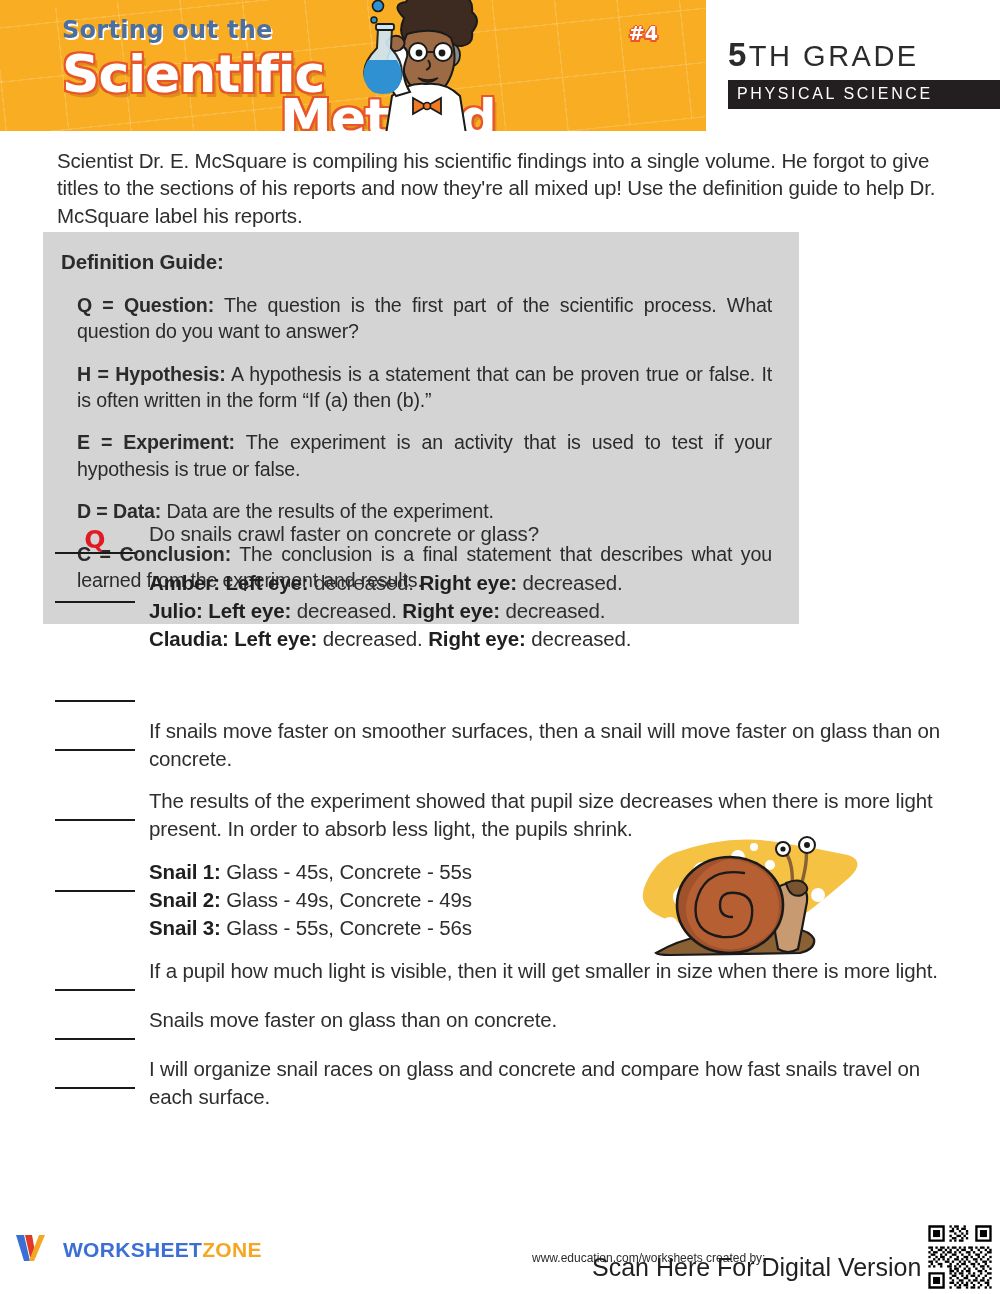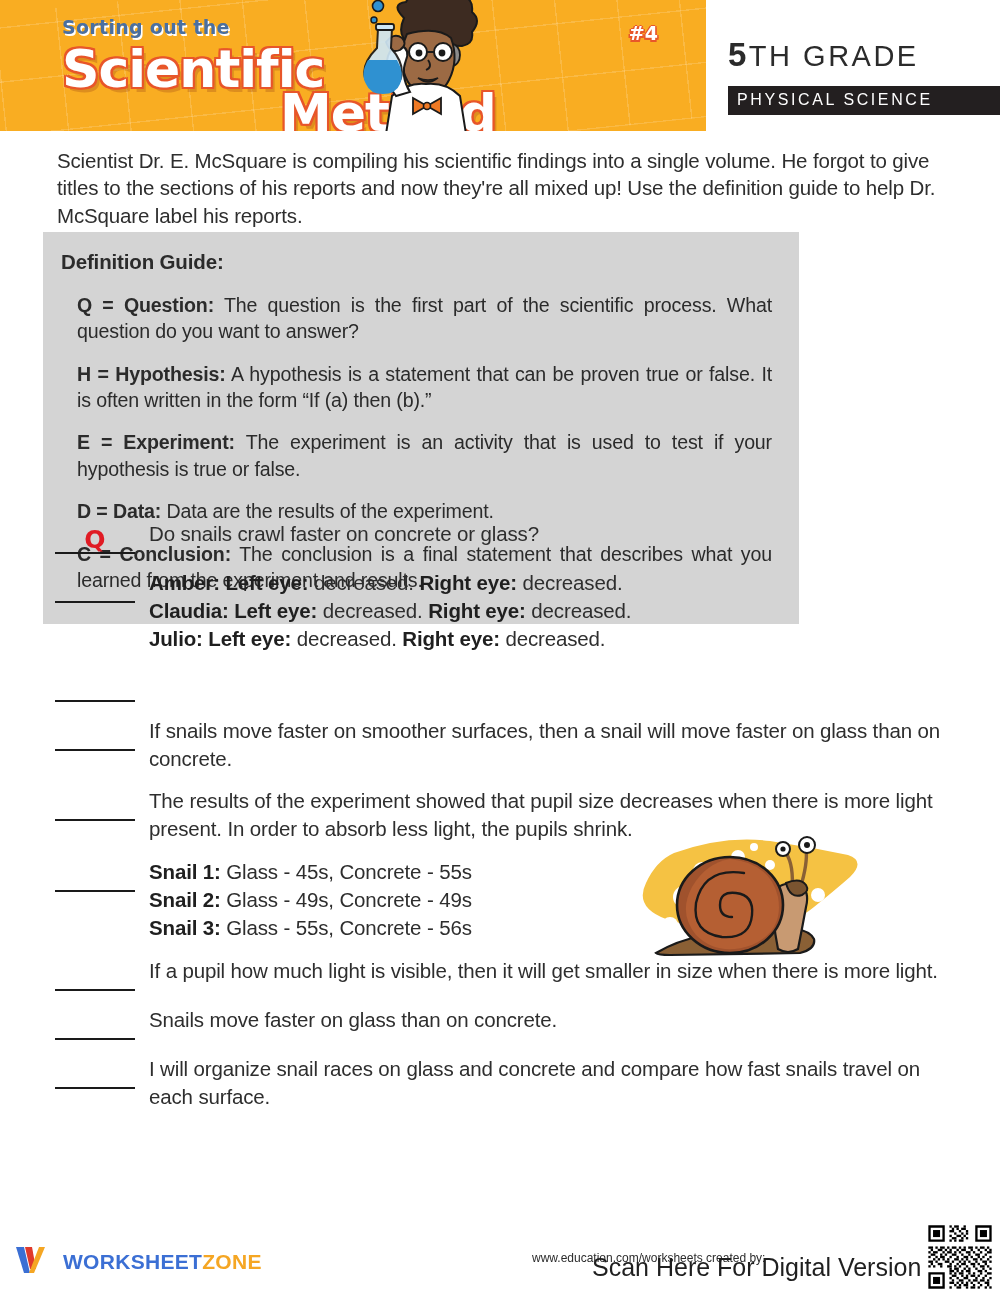--- a/index.html
+++ b/index.html
@@ -36,21 +36,21 @@
   }
 
   .banner-title-wrap {
     position: absolute;
     left: 62px; top: 18px;
     width: 600px;
     z-index: 4;
   }
   .sorting-out {
     font-family: "DejaVu Sans", sans-serif;
-    font-size: 19px;
+    font-size: 24px;
     font-weight: bold;
     color: #4a6fa0;
     letter-spacing: 0.3px;
     text-shadow: 1.5px 1.5px 0 #ffffff;
     line-height: 1;
   }
   .sci-method {
     font-family: "DejaVu Sans", sans-serif;
     font-size: 52px;
     font-weight: bold;
@@ -89,21 +89,21 @@
   .grade-line {
     font-size: 29px;
     color: #2b2b2b;
     letter-spacing: 2.5px;
     padding-left: 28px;
     white-space: nowrap;
   }
   .grade-line b { font-weight: bold; font-size: 33px; }
   .grade-line span.thin { font-weight: normal; }
   .subject-bar {
-    margin-top: 12px;
+    margin-top: 6px;
     margin-left: 28px;
     background: #231f20;
     color: #ffffff;
     font-size: 16px;
     letter-spacing: 2.6px;
     padding: 5px 0 6px 9px;
     white-space: nowrap;
   }
 
   
@@ -191,21 +191,21 @@
   }
 
   
   .footer {
     position: absolute;
     left: 0; bottom: 0;
     width: 1000px; height: 74px;
   }
   .wz-logo {
     position: absolute;
-    left: 14px; bottom: 14px;
+    left: 14px; bottom: 26px;
     display: flex;
     align-items: center;
   }
   .wz-text {
     font-size: 21px;
     font-weight: bold;
     letter-spacing: 0.3px;
     margin-left: 9px;
   }
   .wz-text .b1 { color: #3b6fd4; }
@@ -308,22 +308,22 @@
         <span class="answer" style="color: rgb(224, 27, 36);">Q</span>
       </div>
       <div class="qtext">
         <div><span>Do snails crawl faster on concrete or glass?</span></div>
       </div>
     </div>
     <div class="qrow">
       <div class="blank"></div>
       <div class="qtext">
         <div><b>Amber: </b><b>Left eye: </b><span>decreased. </span><b>Right eye: </b><span>decreased.</span></div>
+        <div><b>Julio: </b><b>Left eye: </b><span>decreased. </span><b>Right eye: </b><span>decreased.</span></div>
         <div><b>Claudia: </b><b>Left eye: </b><span>decreased. </span><b>Right eye: </b><span>decreased.</span></div>
-        <div><b>Julio: </b><b>Left eye: </b><span>decreased. </span><b>Right eye: </b><span>decreased.</span></div>
       </div>
     </div>
     <div class="qrow">
       <div class="blank"></div>
     </div>
     <div class="qrow">
       <div class="blank"></div>
       <div class="qtext">
         <div><span>If snails move faster on smoother surfaces, then a snail will move faster on glass than on concrete.</span></div>
       </div>

